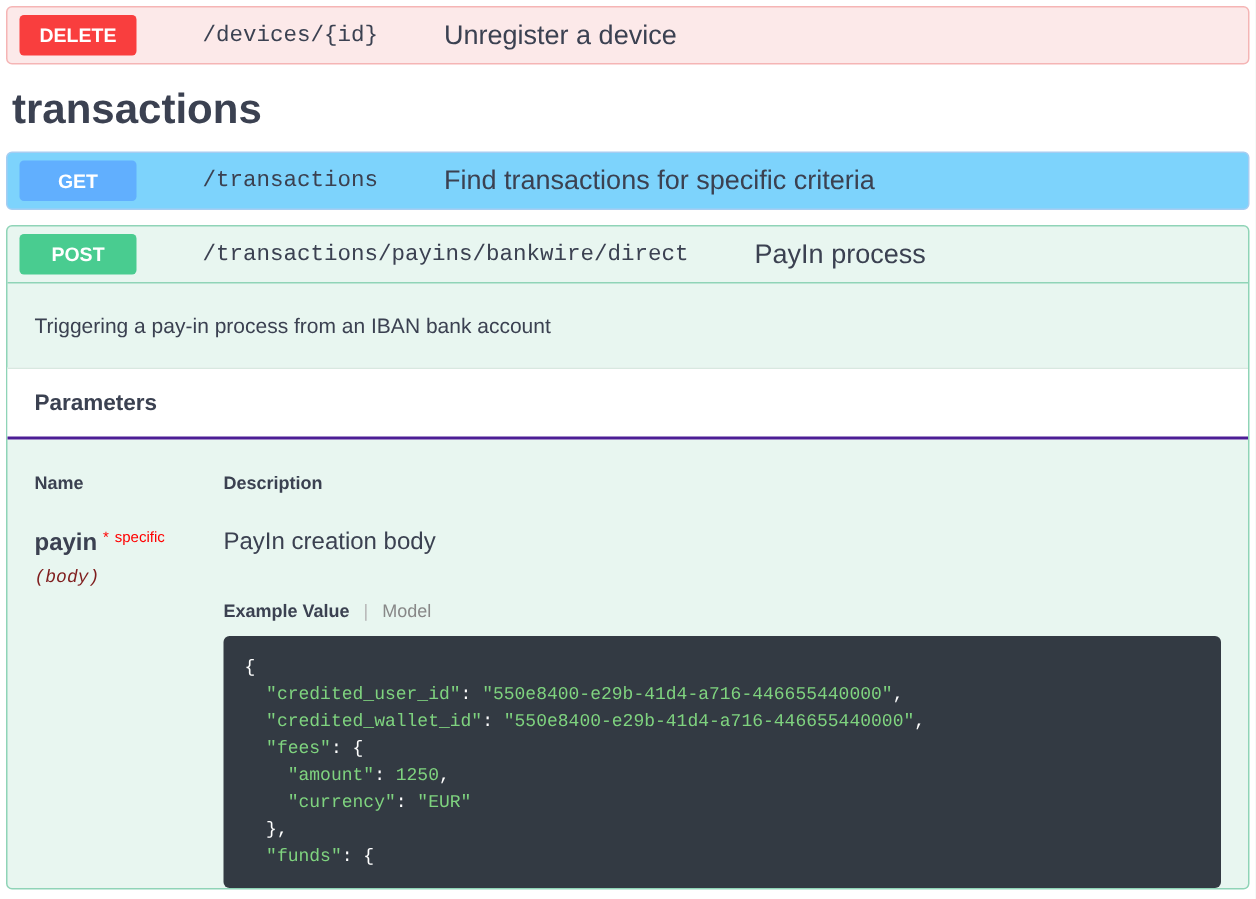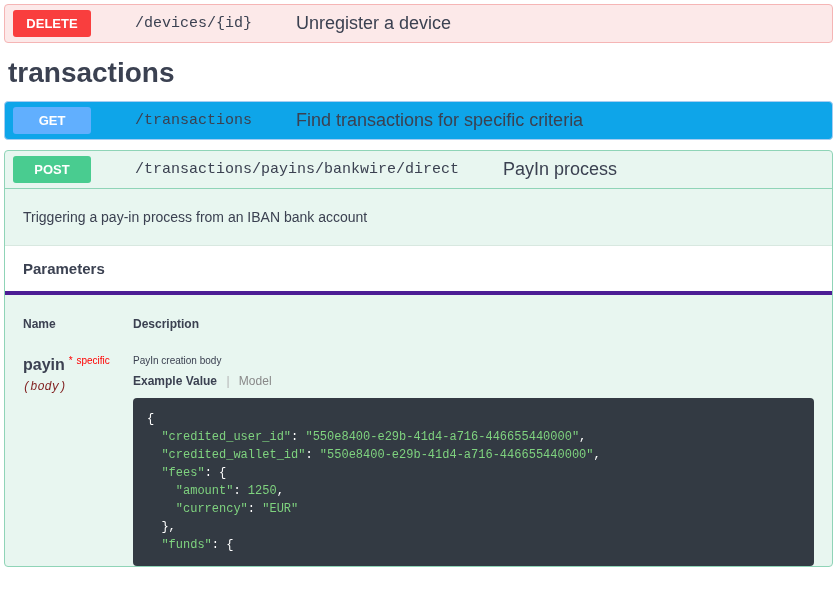--- a/index.html
+++ b/index.html
@@ -44,21 +44,21 @@
     font-size: 18px;
     color: #3b4151;
     margin-left: 12px;
   }
   .opblock-delete {
     background: #fce9e9;
     border-color: #f5b5b5;
   }
   .opblock-delete .method { background: #f93e3e; }
   .opblock-get {
-    background: #0ea5e9;
+    background: #7dd3fc;
     border-color: #a7cdf1;
   }
   .opblock-get .method { background: #61affe; }
   .opblock-post {
     background: #e8f6f0;
     border-color: #8fd4b7;
   }
   .opblock-post .method { background: #49cc90; }
   .section-title {
     font-size: 28px;
@@ -73,33 +73,33 @@
     padding: 20px 18px;
     font-size: 14px;
     color: #3b4151;
   }
   .parameters-header {
     background: #fff;
     padding: 14px 18px;
     font-weight: 700;
     font-size: 15px;
     border-top: 1px solid #d8e8e0;
-    border-bottom: 4px solid #4c1d95;
+    border-bottom: 2px solid #4c1d95;
   }
   .param-table {
     padding: 22px 18px 0 18px;
   }
   .param-head {
     display: flex;
     font-size: 12px;
     font-weight: 700;
     color: #3b4151;
     margin-bottom: 24px;
   }
-  .col-name { width: 110px; flex-shrink: 0; }
+  .col-name { width: 126px; flex-shrink: 0; }
   .col-desc { flex: 1; }
   .param-row { display: flex; }
   .param-name {
     font-weight: 700;
     font-size: 16px;
     color: #3b4151;
   }
   .required-star {
     color: #ff0000;
     font-size: 10px;
@@ -112,23 +112,23 @@
     font-weight: 400;
   }
   .param-in {
     font-style: italic;
     color: #7f1d1d;
     font-size: 12px;
     font-family: "Courier New", monospace;
     margin-top: 6px;
   }
   .param-desc-text {
-    font-size: 10px;
-    color: #3b4151;
-    margin-bottom: 8px;
+    font-size: 16px;
+    color: #3b4151;
+    margin-bottom: 29px;
   }
   .tabs { font-size: 12px; margin-bottom: 10px; }
   .tab-active { font-weight: 700; color: #3b4151; }
   .tab-sep { color: #b5b5b5; margin: 0 6px; }
   .tab-inactive { color: #888; cursor: pointer; }
   .example-block {
     background: #333a43;
     color: #fff;
     font-family: "Courier New", monospace;
     font-size: 12px;

